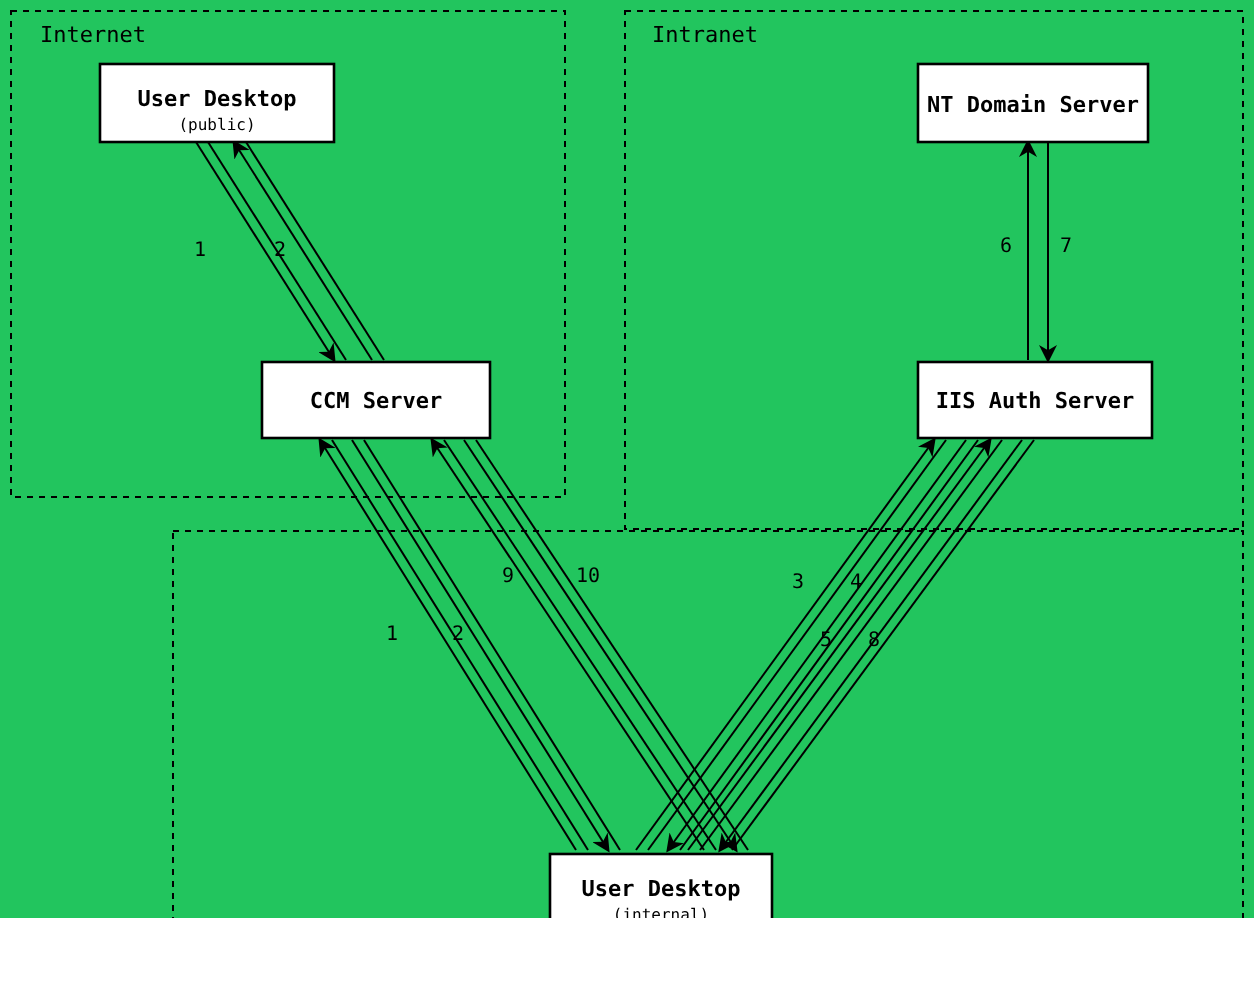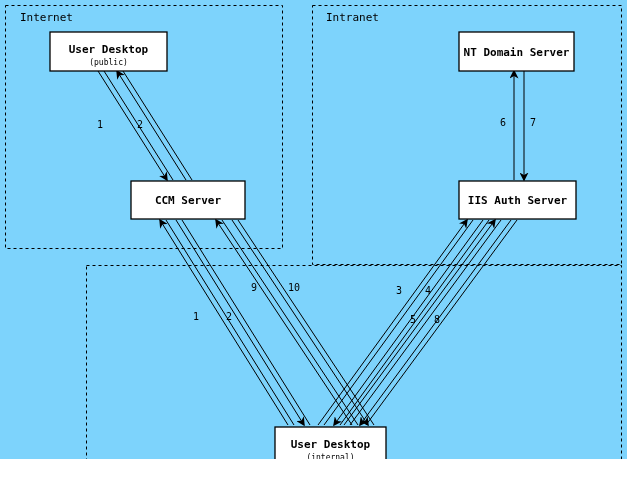--- a/index.html
+++ b/index.html
@@ -7,21 +7,21 @@
     padding: 0;
     background: #ffffff;
   }
   body {
     font-family: "DejaVu Sans Mono", monospace;
   }
   #diagram-root {
     position: relative;
     width: 627px;
     height: 459px;
-    background: #7dd3fc;
+    background: #22c55e;
     overflow: hidden;
   }
   svg#diagram-svg {
     position: absolute;
     top: 0;
     left: 0;
     width: 627px;
     height: 497px;
   }
   .zone-label {

